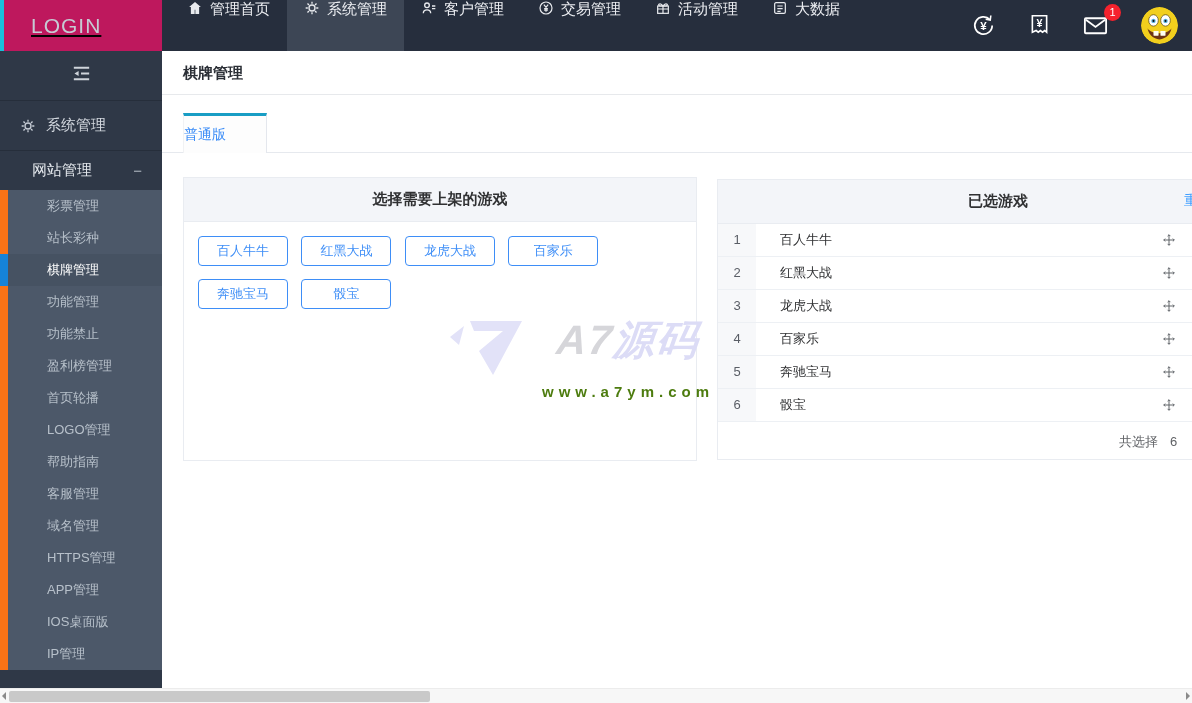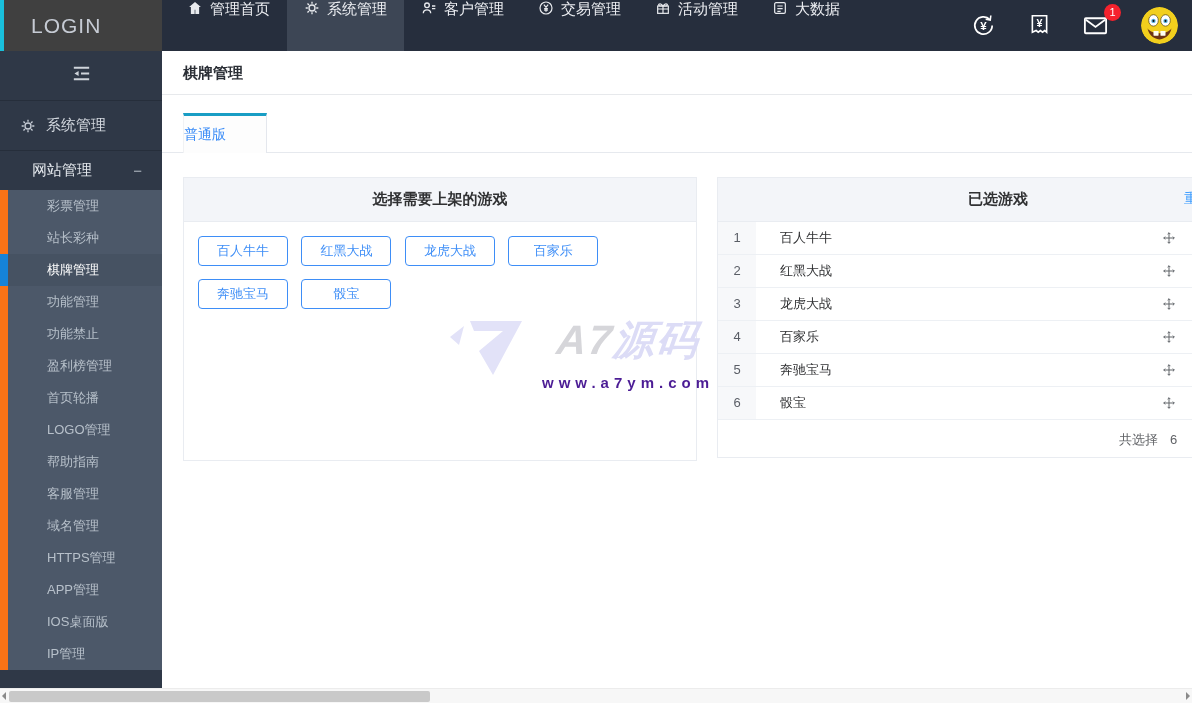--- a/index.html
+++ b/index.html
@@ -3,21 +3,21 @@
 <meta charset="utf-8">
 <style>
   * { margin:0; padding:0; box-sizing:border-box; }
   html,body { width:1192px; height:703px; overflow:hidden; }
   body { font-family:"Liberation Sans","DejaVu Sans",sans-serif; background:#fff; position:relative; }
 
   
   .topbar { position:absolute; top:0; left:0; width:1192px; height:51px;
             background:#262e3d; display:flex; align-items:stretch; z-index:30; }
   .logo { width:162px; display:flex; align-items:center; padding-left:27px;
-          background:#404040; border-left:4px solid #19c0dc; flex-shrink:0; }
+          background:#be185d; border-left:4px solid #19c0dc; flex-shrink:0;text-decoration:underline; }
   .logo span { color:#c6cbd4; font-size:21px; letter-spacing:1px; }
   .topnav { display:flex; align-items:stretch; margin-left:8px; }
   .nav-item { display:flex; align-items:flex-start; padding:0 17px; color:#eceef2;
               font-size:15px; cursor:pointer; gap:7px; }
   .nav-item.active { background:#3d4655; }
   .nav-icon { display:inline-flex; width:16px; height:16px; color:#e8eaee; }
   .nav-icon svg { width:16px; height:16px; }
   .top-actions { margin-left:auto; display:flex; align-items:center; gap:30px; padding-right:14px; }
   .action { color:#fff; display:inline-flex; position:relative; cursor:pointer; }
   .badge { position:absolute; top:-8px; right:-12px; background:#f5222d; color:#fff;
@@ -46,21 +46,21 @@
   .main { position:absolute; top:51px; left:162px; width:1030px; height:637px;
           background:#fff; overflow:hidden; }
   .page-header { height:44px; line-height:44px; padding-left:21px;
                  border-bottom:1px solid #e7e9ec; }
   .page-header span { font-size:15px; font-weight:bold; color:#2b2f36; }
   .tabbar { margin-top:18px; padding-left:21px; border-bottom:1px solid #e6e9ee; display:flex; }
   .tab { width:84px; height:40px; margin-bottom:-1px; background:#fdfdfd;
          border-top:3px solid #189dc4; border-right:1px solid #e4e7ed; border-left:1px solid #f1f2f4;
          display:flex; align-items:center; justify-content:flex-start;
          color:#3e8ef7; font-size:14px; cursor:pointer; }
-  .panels { display:flex; gap:20px; padding-left:21px; margin-top:24px; align-items:flex-start; }
+  .panels { display:flex; gap:20px; padding-left:21px; margin-top:24px; align-items:center; }
   .panel { border:1px solid #e9ecf1; background:#fff; }
   .panel-header { height:44px; background:#f3f5f9; border-bottom:1px solid #e9ecf1;
                   display:flex; align-items:center; justify-content:center; position:relative; }
   .panel-header .ttl { font-size:15px; font-weight:bold; color:#303133; }
   .left-panel { width:514px; height:284px; flex-shrink:0; }
   .left-panel .panel-body { padding:14px; }
   .game-btn { width:90px; height:30px; margin:0 9px 13px 0; background:#fff;
               border:1px solid #3e8ef7; border-radius:4px; color:#3e8ef7; font-size:13px;
               font-family:inherit; cursor:pointer; }
   .right-panel { width:562px; flex-shrink:0; }
@@ -78,21 +78,21 @@
   .panel-footer .inner { position:absolute; left:401px; top:11px; font-size:13px; color:#606266; }
   .panel-footer .cnt { margin-left:12px; }
 
   
   .watermark { position:absolute; left:284px; top:262px; display:flex; align-items:flex-start;
                gap:14px; pointer-events:none; }
   .wm-col { display:flex; flex-direction:column; align-items:center; }
   .wm-brand { font-size:41px; font-weight:bold; font-style:italic; letter-spacing:2px;
               transform:skewX(-6deg); }
   .wm-a7 { color:#d6d6da; } .wm-cn { color:#dcdcf6; }
-  .wm-url { margin-top:6px; font-size:15px; letter-spacing:5px; color:#4c1d95; font-weight:bold; }
+  .wm-url { margin-top:15px; font-size:15px; letter-spacing:5px; color:#4d7c0f; font-weight:bold; }
 
   
   .hscrollbar { position:absolute; left:0; bottom:0; width:1192px; height:15px;
                 background:#f7f7f7; border-top:1px solid #ececec; z-index:40; }
   .hs-arrow { position:absolute; top:3px; width:0; height:0; border:4px solid transparent; cursor:pointer; }
   .hs-left { left:2px; border-right-color:#8a8a8a; border-left-width:0; }
   .hs-right { right:2px; border-left-color:#8a8a8a; border-right-width:0; }
   .hs-thumb { position:absolute; left:9px; top:2px; width:421px; height:11px;
               background:#c9c9c9; border-radius:2px; cursor:pointer; }
 </style>

